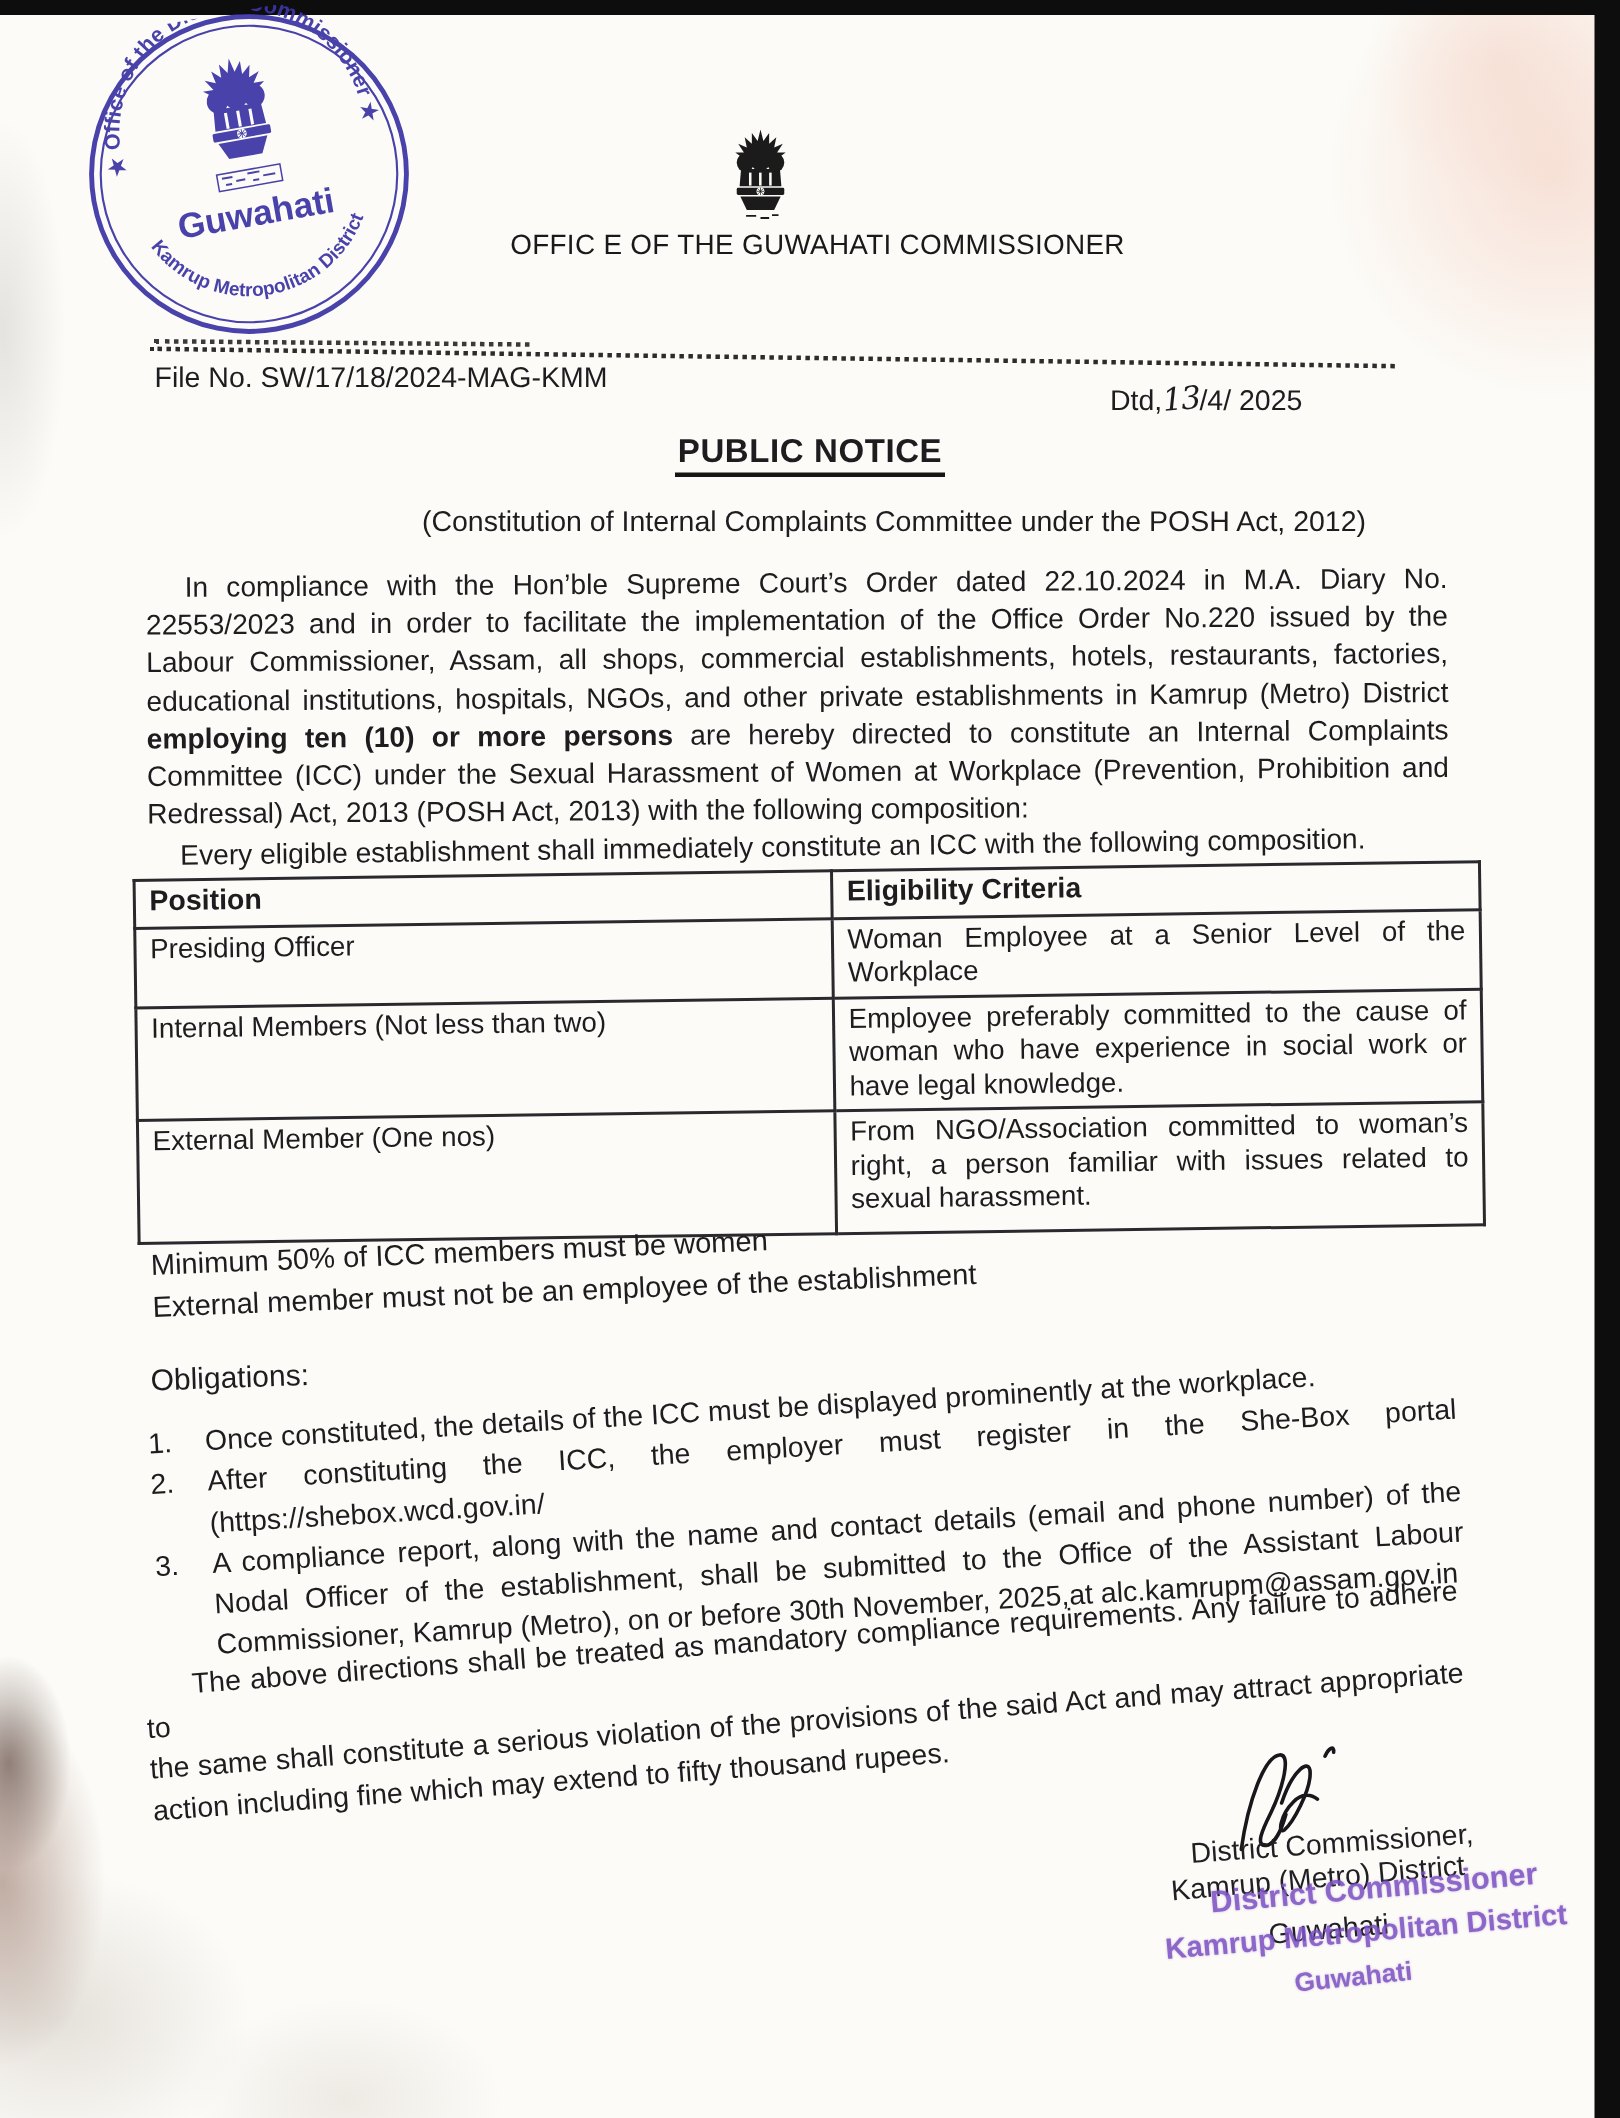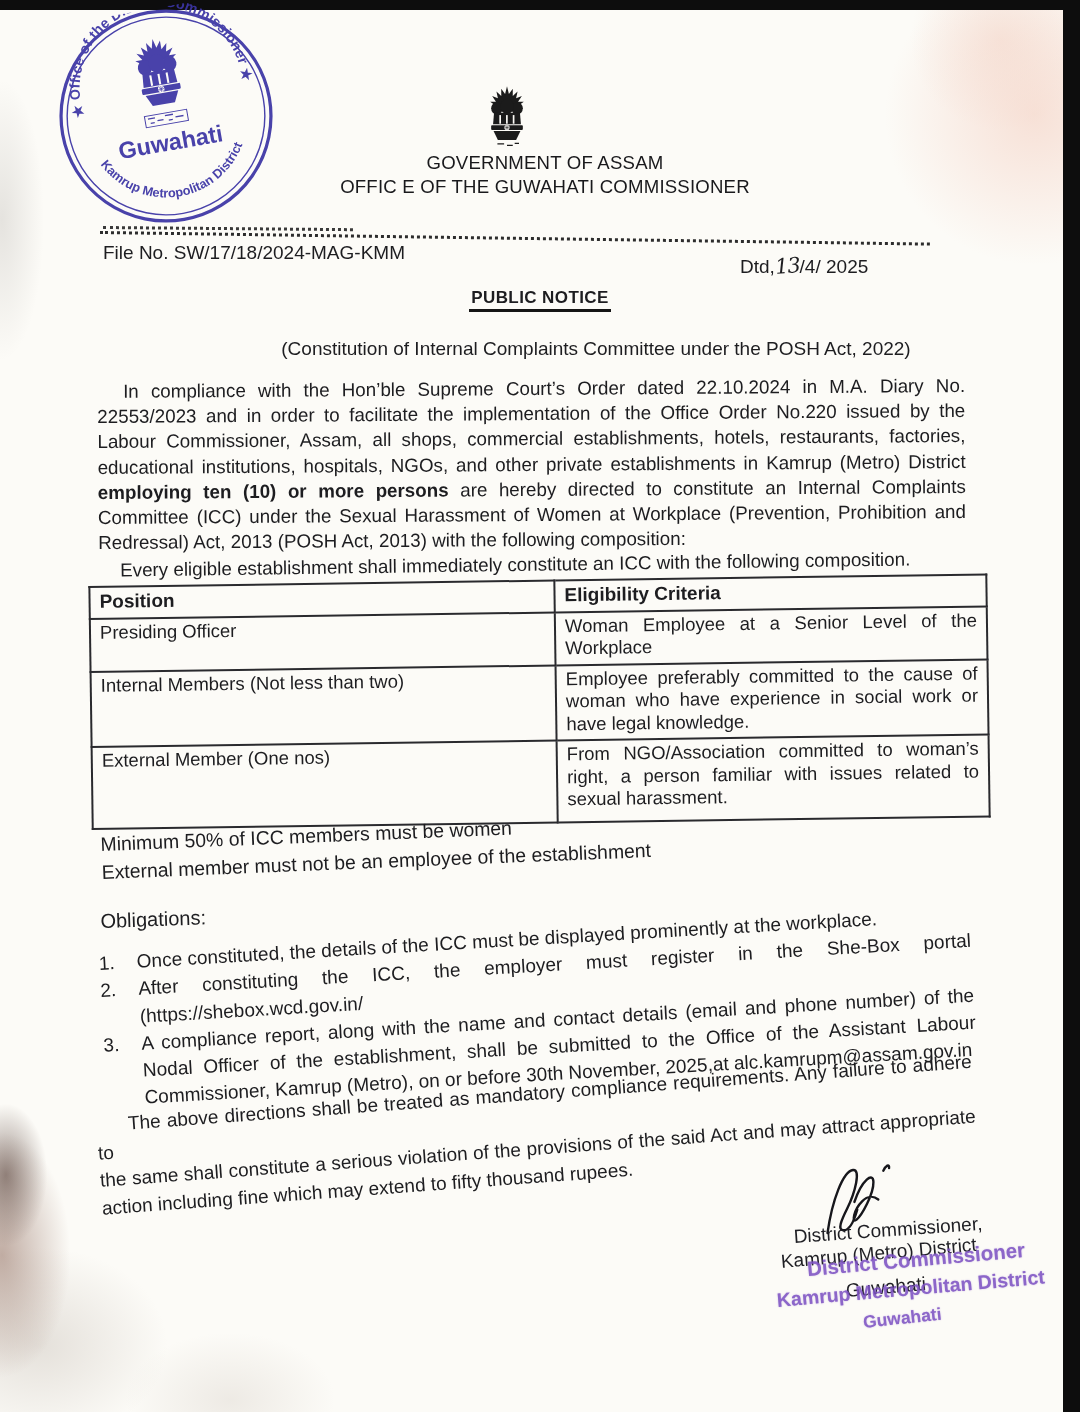--- a/index.html
+++ b/index.html
@@ -33,21 +33,21 @@
                font-size:18.6px;line-height:24px;color:#19191c;letter-spacing:.2px;}
   .dotline{left:100px;top:231px;width:830px;border-bottom:3px dotted #2c2c2c;
            transform:rotate(.8deg);transform-origin:left top;}
   .dotline2{left:103px;top:226px;width:250px;border-bottom:3px dotted #3a3a3a;
             transform:rotate(.5deg);transform-origin:left top;}
   .fileno{left:103px;top:242px;font-size:19px;}
   .dateline{left:740px;top:254px;font-size:19px;}
   .hand{display:inline-block;font-family:"DejaVu Serif",serif;font-style:italic;
         font-size:21px;letter-spacing:-1px;transform:rotate(-5deg);}
   .title{left:0;right:0;top:288px;text-align:center;}
-  .title span{display:inline-block;font-size:17px;font-weight:bold;letter-spacing:.4px;
+  .title span{display:inline-block;font-size:22px;font-weight:bold;letter-spacing:.4px;
               border-bottom:3px solid #151515;padding:0 2px 1px 2px;}
   .subtitle{left:112px;right:0;top:338px;text-align:center;font-size:19px;}
 
   
   .para1{left:97px;top:379px;width:868px;font-size:18.8px;line-height:25.2px;
          transform:rotate(-.4deg);transform-origin:left top;}
   .ln{white-space:nowrap;}
   .stretch{white-space:normal;text-align:justify;text-align-last:justify;}
   .indent1{text-indent:26px;}
 
@@ -132,34 +132,33 @@
   </g>
   <text x="106" y="140" text-anchor="middle" font-size="23" font-weight="bold" fill="currentColor">Guwahati</text>
 </svg>
 
 <svg class="abs hdr-emblem" viewBox="0 0 100 132">
   <use href="#emblem" x="0" y="0" width="100" height="124"></use>
   <path stroke="currentColor" stroke-width="2.5" fill="none" d="M30 122 h14 M50 125 h12 M66 121 h9"></path>
 </svg>
 
 <div class="abs header-text">
-  <div>GOVERNMENT OF ASSAM</div>
   <div>OFFIC E OF THE GUWAHATI COMMISSIONER</div>
 </div>
 
 <div class="abs dotline2"></div>
 <div class="abs dotline"></div>
 
 <div class="abs fileno">File No. SW/17/18/2024-MAG-KMM</div>
 <div class="abs dateline"><span>Dtd,</span><span class="hand">13</span><span>/4/ 2025</span></div>
 
 <div class="abs title">
   <span>PUBLIC NOTICE</span>
 </div>
-<div class="abs subtitle">(Constitution of Internal Complaints Committee under the POSH Act, 2022)</div>
+<div class="abs subtitle">(Constitution of Internal Complaints Committee under the POSH Act, 2012)</div>
 
 <div class="abs para1">
   <div class="ln stretch indent1">In compliance with the Hon’ble Supreme Court’s Order dated 22.10.2024 in M.A. Diary No.</div>
   <div class="ln stretch">22553/2023 and in order to  facilitate the implementation of the Office Order No.220 issued by the</div>
   <div class="ln stretch">Labour Commissioner, Assam, all shops, commercial establishments, hotels, restaurants, factories,</div>
   <div class="ln stretch">educational institutions, hospitals, NGOs, and other private establishments in Kamrup (Metro) District</div>
   <div class="ln stretch"><b>employing ten (10) or more persons</b><span> are hereby directed to constitute an Internal Complaints</span></div>
   <div class="ln stretch">Committee (ICC) under the Sexual Harassment of Women at Workplace (Prevention, Prohibition and</div>
   <div class="ln">Redressal) Act, 2013 (POSH Act, 2013) with the following composition:</div>
 </div>

